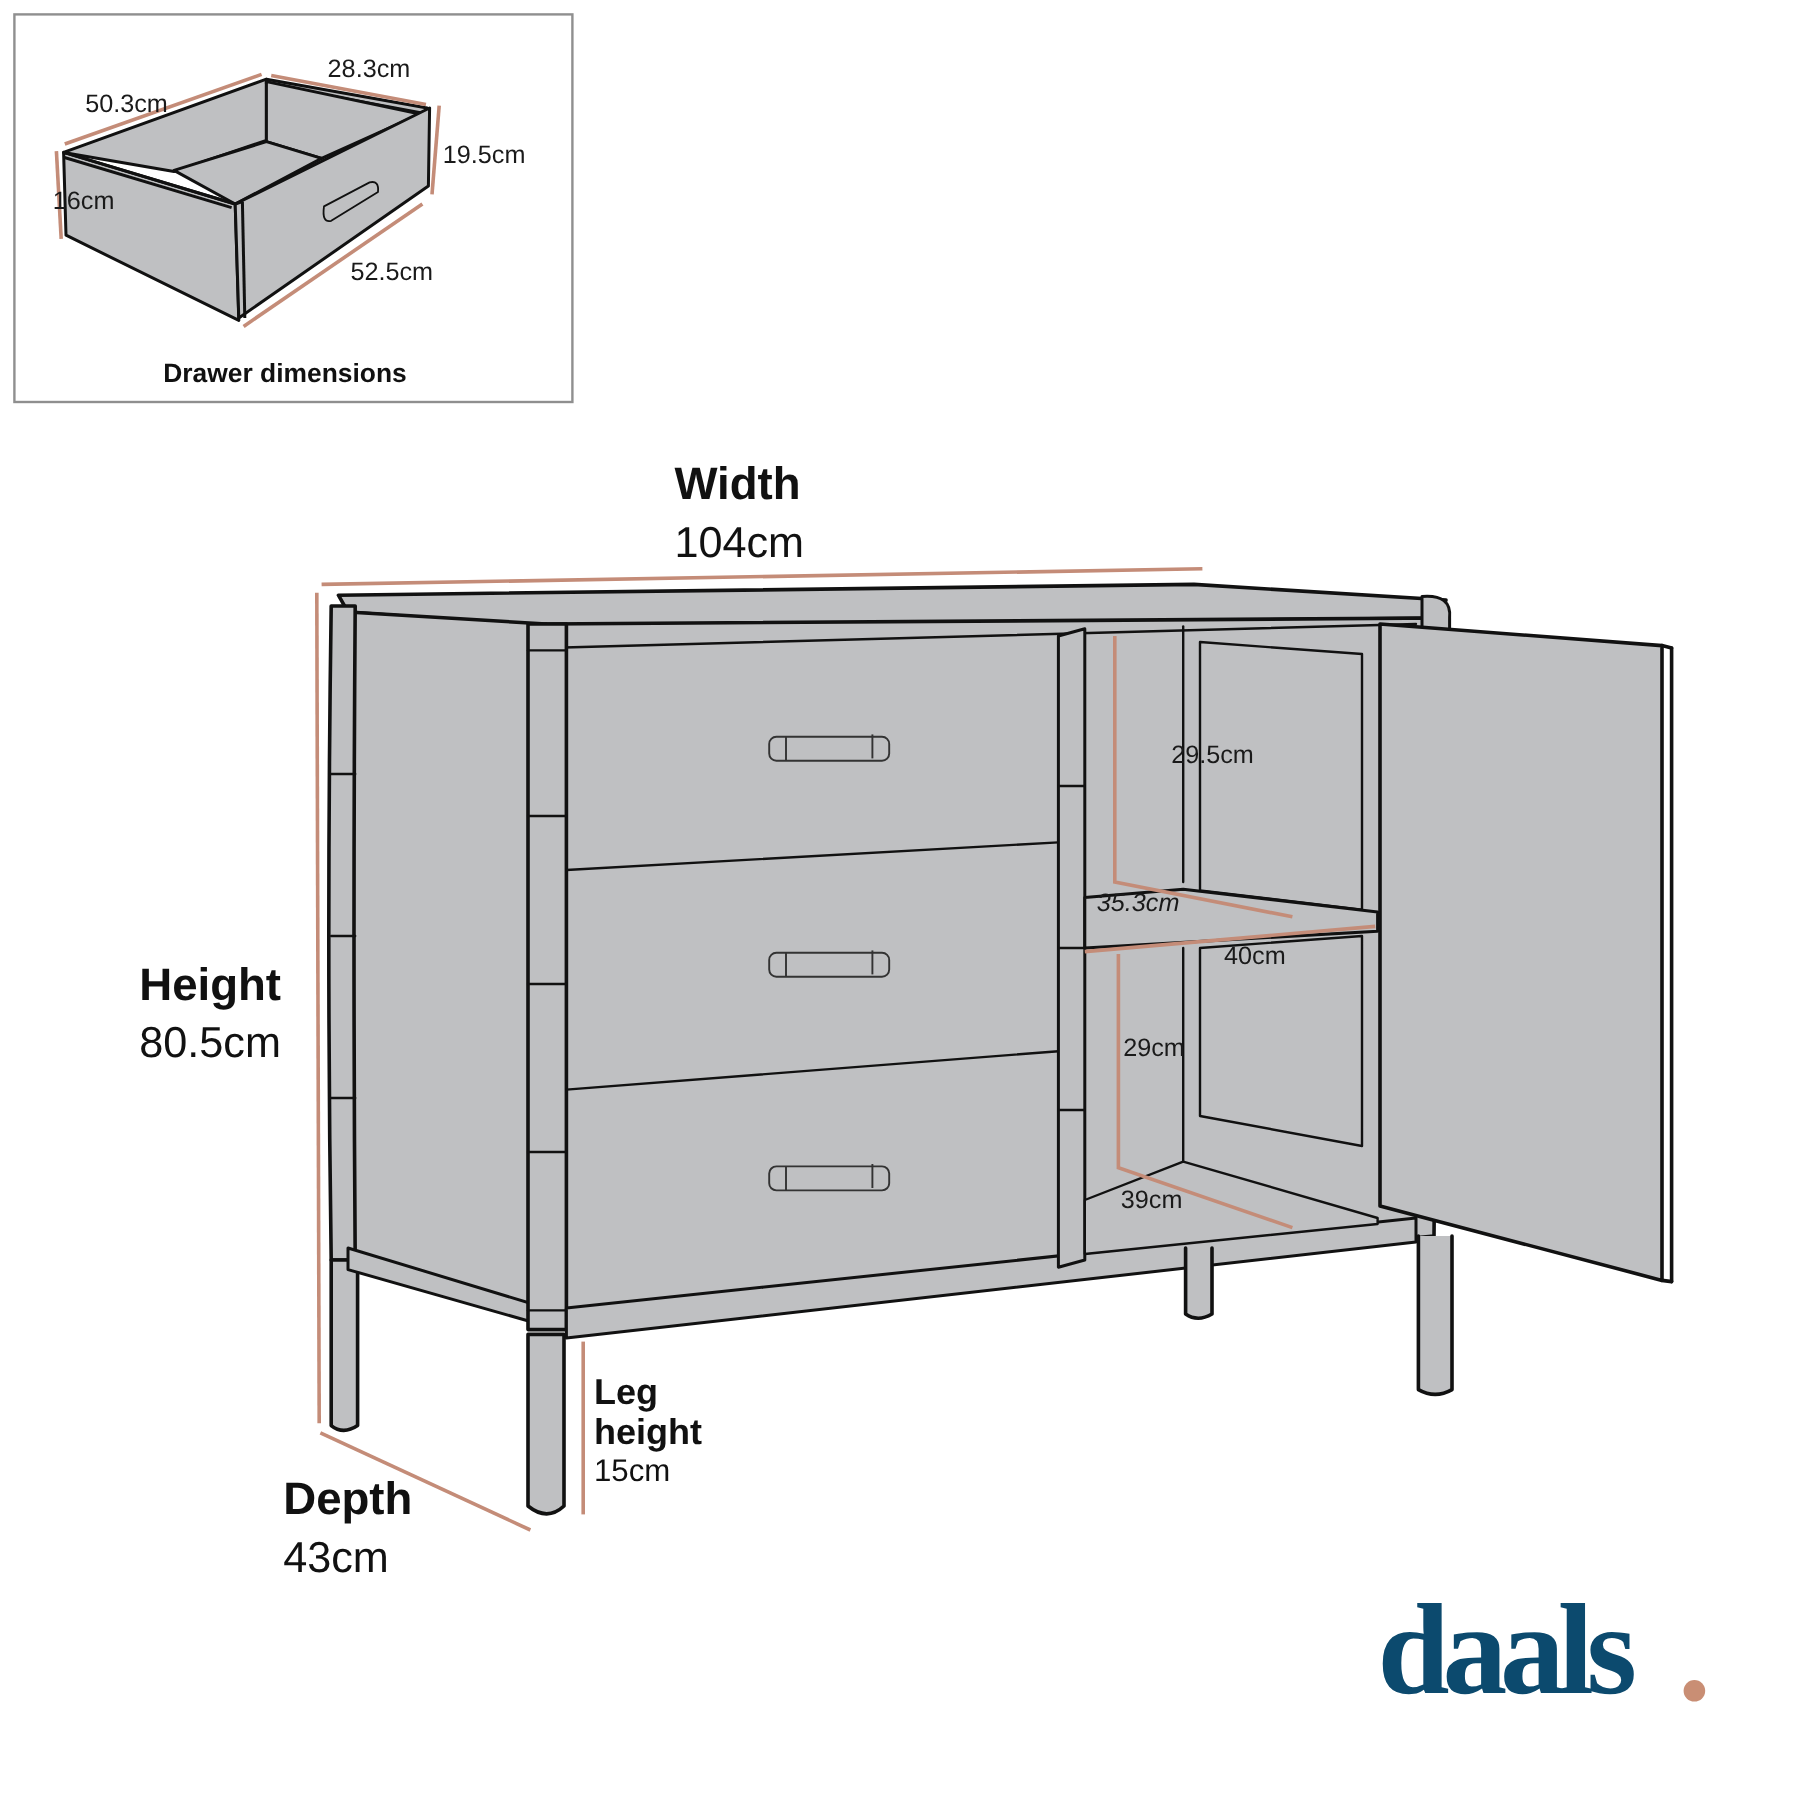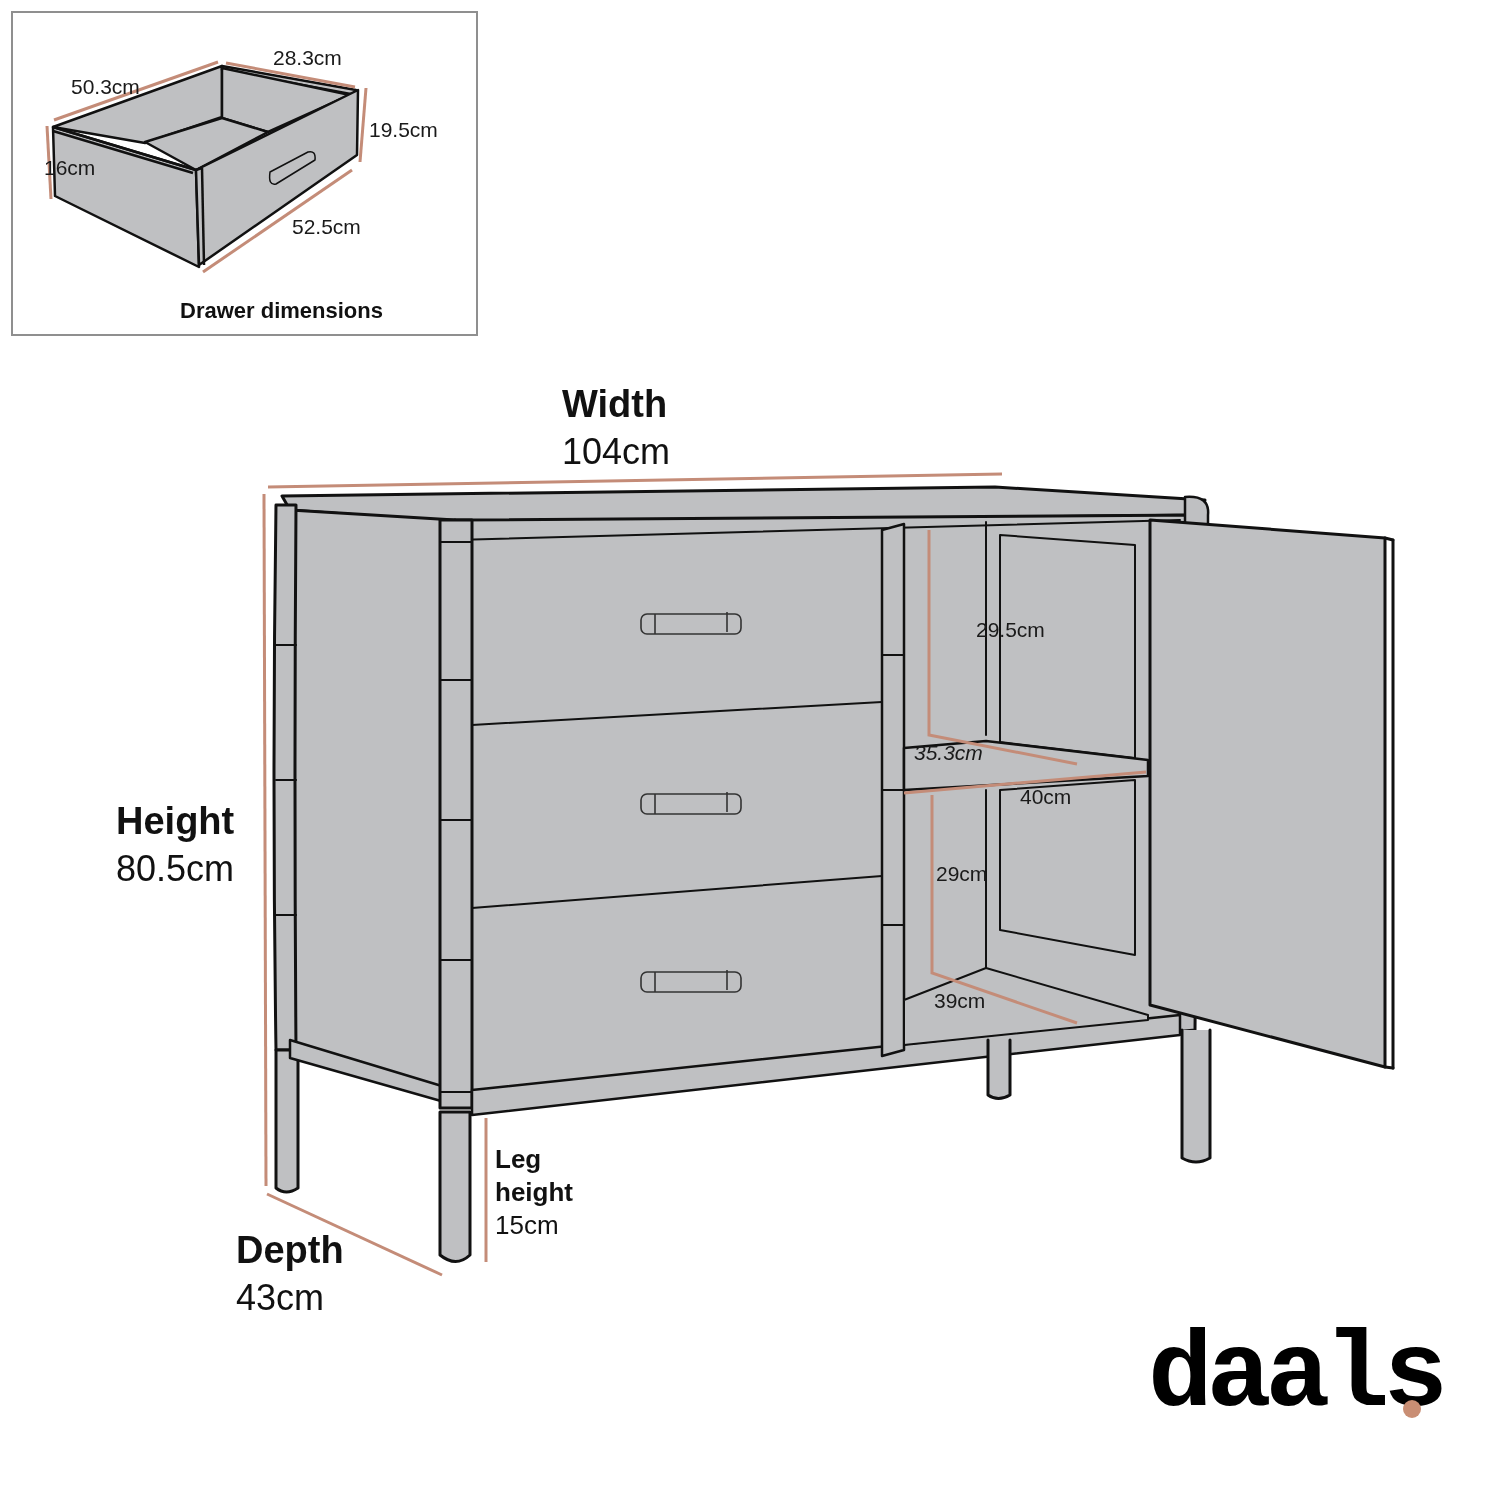--- a/index.html
+++ b/index.html
@@ -3,27 +3,27 @@
 <meta charset="utf-8">
 <style>
   html, body { margin: 0; padding: 0; background: #ffffff; }
   body { width: 1500px; height: 1500px; position: relative; overflow: hidden;
          font-family: "Liberation Sans", "DejaVu Sans", sans-serif; color: #111; }
   .inset-box { position: absolute; left: 11px; top: 11px; width: 467px; height: 325px;
                border: 2px solid #8f8f8f; box-sizing: border-box; background: #fff; }
   svg.art { position: absolute; left: 0; top: 0; }
   .lbl { position: absolute; white-space: nowrap; line-height: 1; }
   .small { font-size: 21px; color: #1a1a1a; }
-  .caption { font-size: 22px; font-weight: bold; margin-left: 44px; }
+  .caption { font-size: 22px; font-weight: bold; }
   .big-title { font-size: 38px; font-weight: bold; }
   .big-val { font-size: 36px; }
-  .med-title { font-size: 26px; font-weight: bold; }
+  .med-title { font-size: 30px; font-weight: bold; }
   .med-val { font-size: 26px; }
   .logo { position: absolute; left: 1148px; top: 1322px; font-size: 108px; font-weight: bold;
-          letter-spacing: -6px; color: #000000; font-family: Liberation Mono, monospace; line-height: 1; }
+          letter-spacing: -6px; color: #0c4a6e; font-family: Liberation Serif, serif; line-height: 1; }
   .logo-dot { position: absolute; left: 1403px; top: 1400px; width: 18px; height: 18px;
               border-radius: 50%; }
 </style>
 </head>
 <body>
 
 <div class="inset-box"></div>
 
 <svg class="art" width="1500" height="1500" viewBox="0 0 1500 1500">
 

